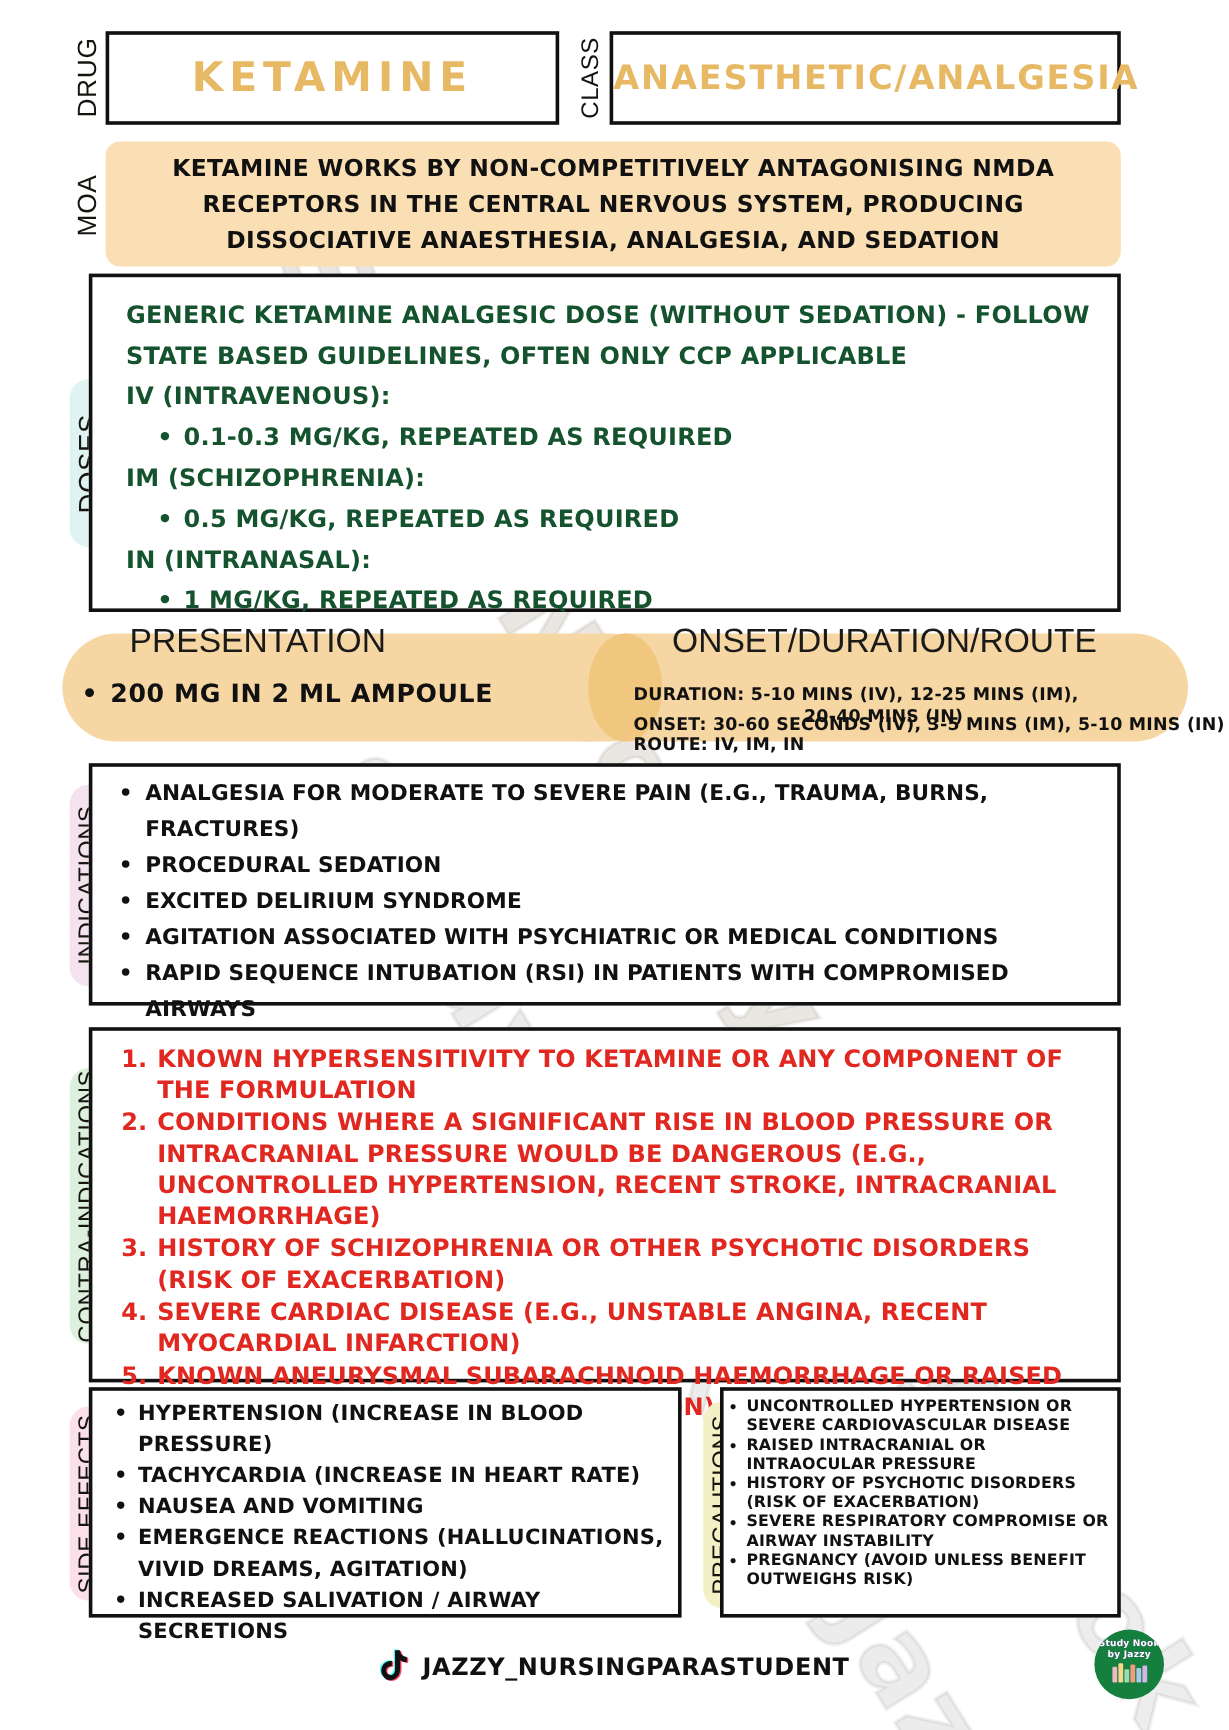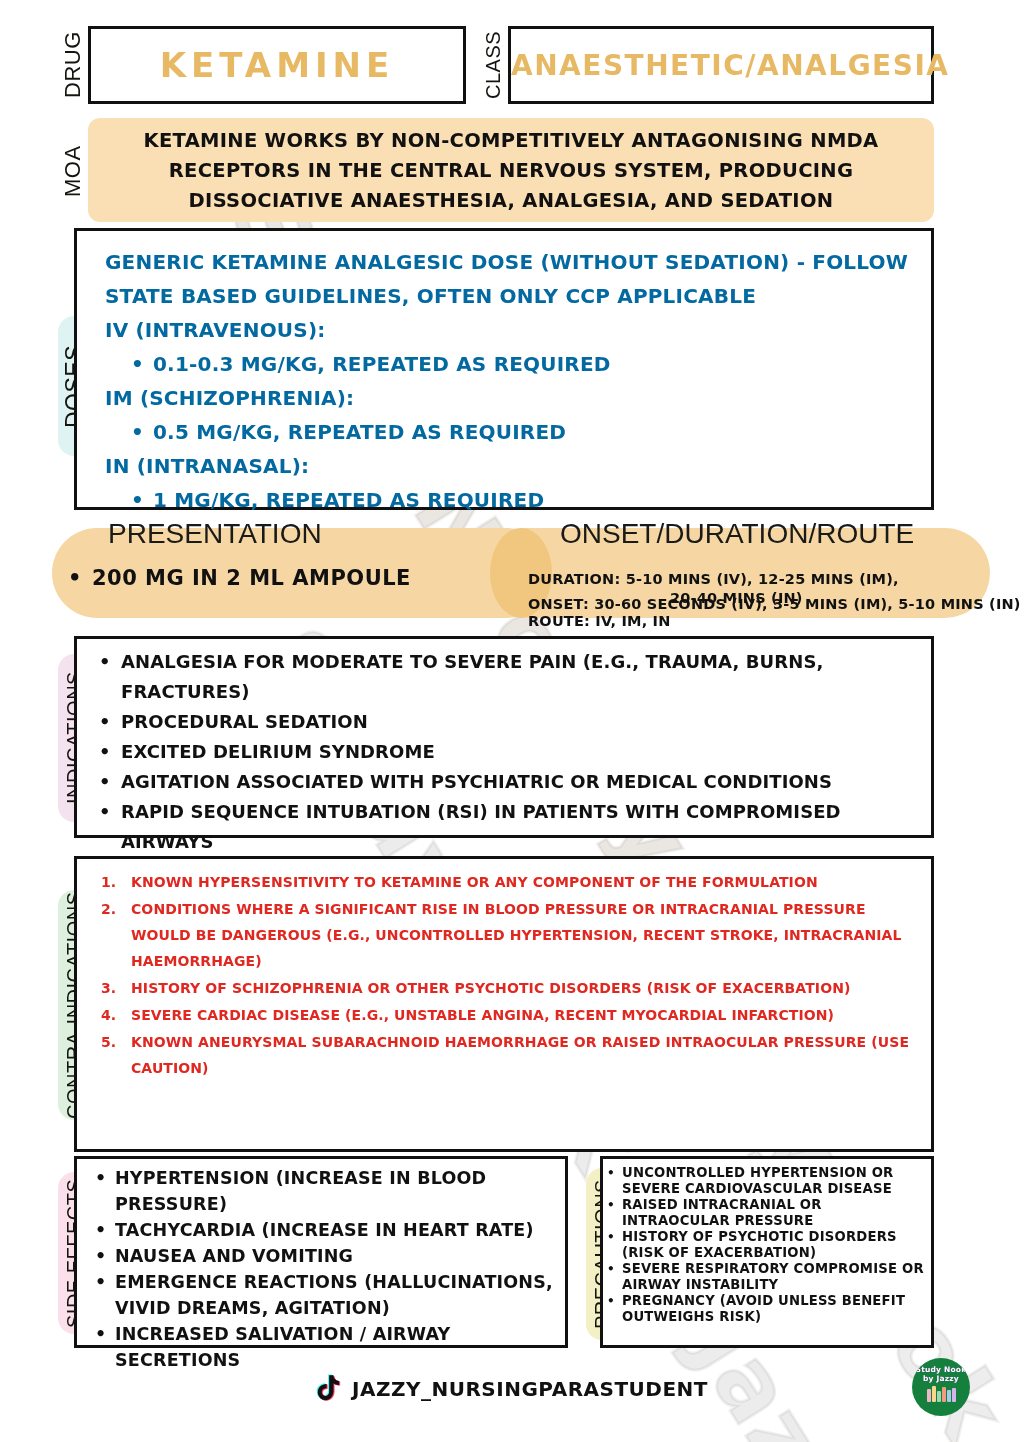--- a/index.html
+++ b/index.html
@@ -120,21 +120,21 @@
     left: 58px; top: 316px; width: 32px; height: 140px;
     font-size: 23px; background: #dff3f3;
   }
   #doses-box { left: 74px; top: 228px; width: 860px; height: 282px; }
   .doses-inner {
     padding: 14px 18px 0 28px;
     font-family: "DejaVu Sans", sans-serif;
     font-weight: bold;
     font-size: 20px;
     line-height: 34px;
-    color: #0369a1;
+    color: #14532d;
     letter-spacing: 0.2px;
   }
   .doses-inner .bullet-line { padding-left: 26px; }
   .doses-inner .bullet-line::before {
     content: "\2022";
     margin-right: 9px;
   }
 
   
   #pres-banner {
@@ -217,21 +217,21 @@
   
   #ci-label {
     left: 58px; top: 890px; width: 32px; height: 230px;
     font-size: 20px; background: #ddf0dd;
   }
   #ci-box { left: 74px; top: 856px; width: 860px; height: 296px; }
   .ci-inner {
     padding: 10px 10px 0 24px;
     font-family: "DejaVu Sans", sans-serif;
     font-weight: bold;
-    font-size: 14px;
+    font-size: 20px;
     line-height: 26px;
     color: #e02720;
     letter-spacing: 0.1px;
   }
   .ci-inner ol { margin: 0; padding: 0; counter-reset: ci; }
   .ci-inner li {
     list-style: none;
     position: relative;
     padding-left: 30px;
     counter-increment: ci;

